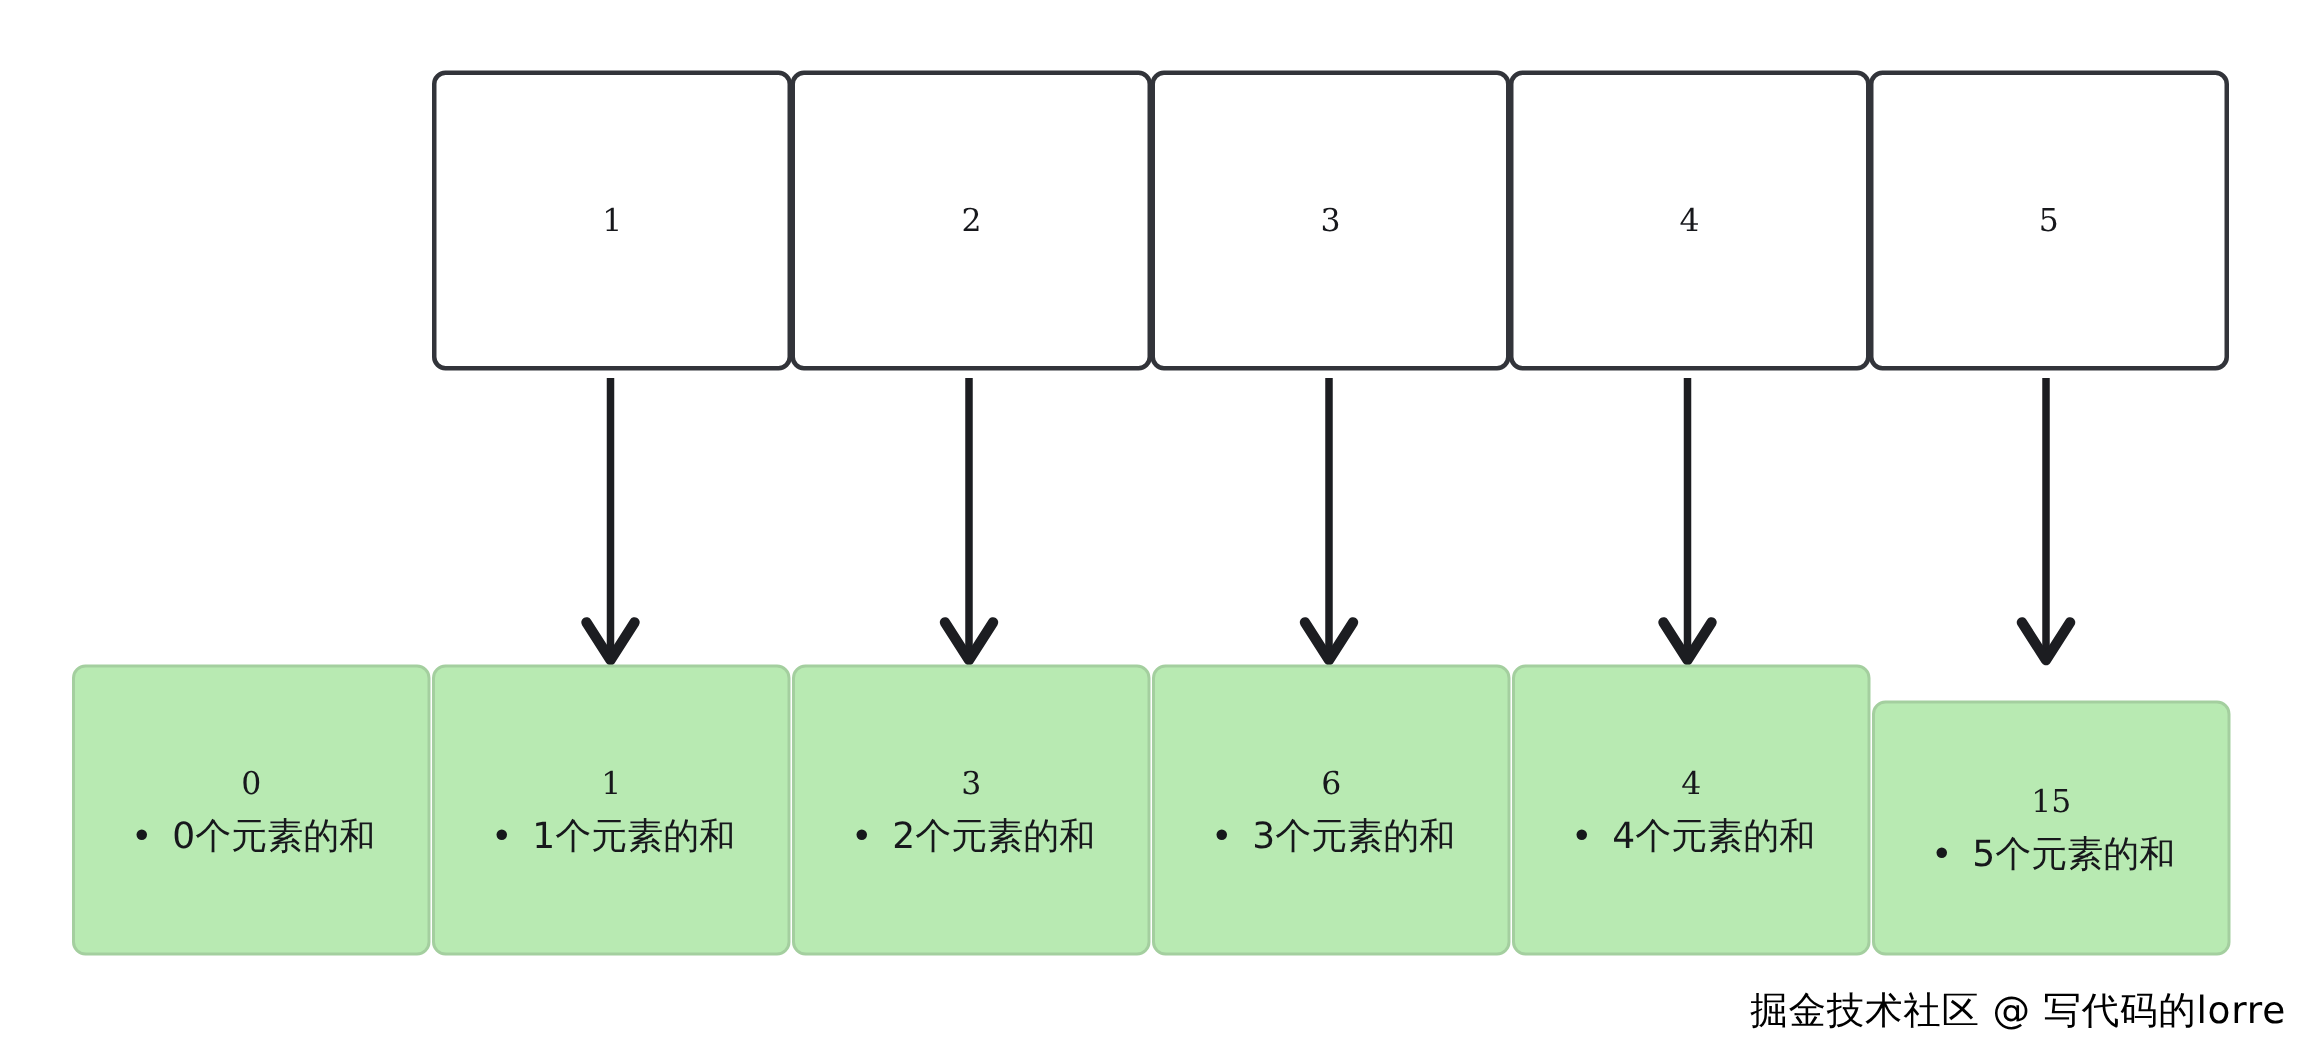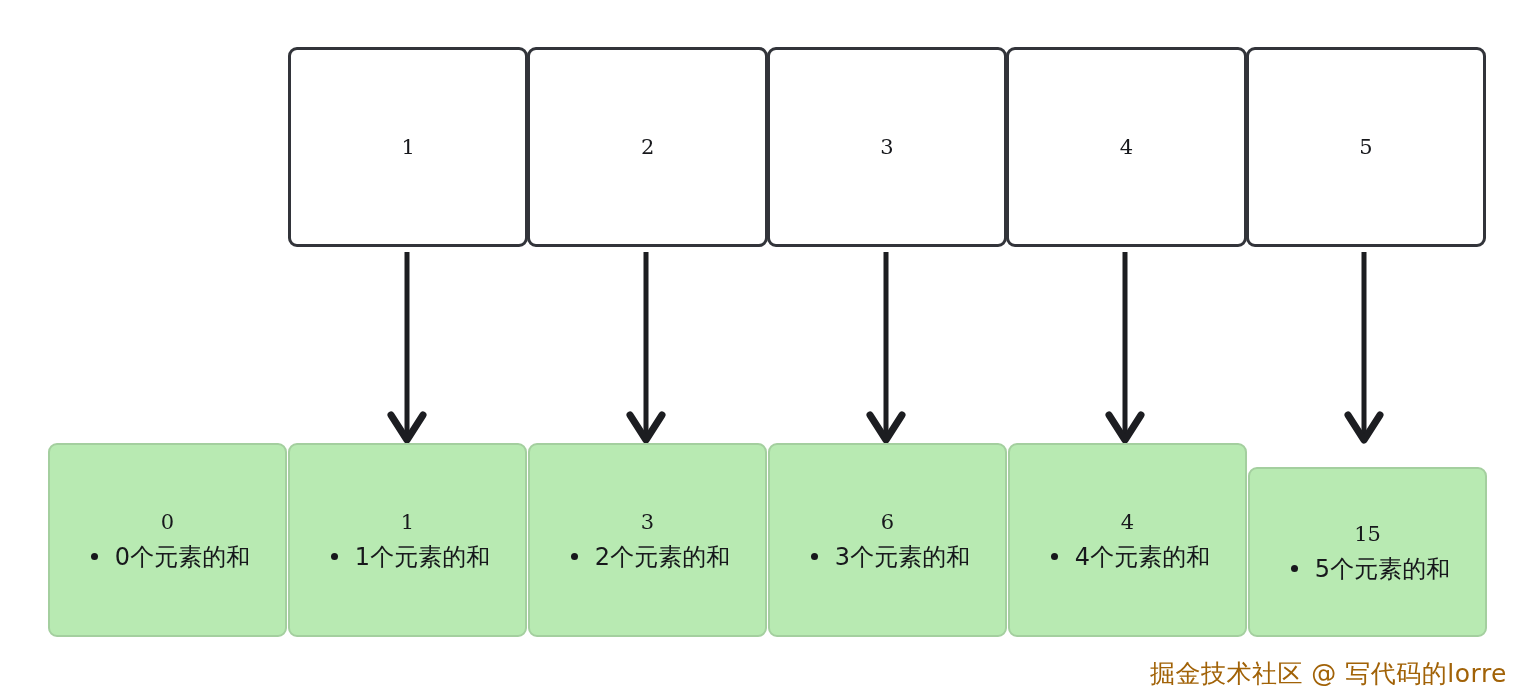--- a/index.html
+++ b/index.html
@@ -111,24 +111,24 @@
     margin-right: 17px;
   }
   .prefix-note-text {
     white-space: nowrap;
     font-family: "DejaVu Sans", "Liberation Sans", sans-serif;
   }
 
   
   #watermark {
     position: absolute;
-    right: 27px;
+    right: 10px;
     bottom: 6px;
     font-size: 25px;
-    color: #a16207;
+    color: #000000;
     letter-spacing: 0.5px;
     line-height: 1;
     white-space: nowrap;
     font-family: "DejaVu Sans", "Liberation Sans", sans-serif;
   }
 </style>
 </head>
 <body>
 
 <div id="canvas">

